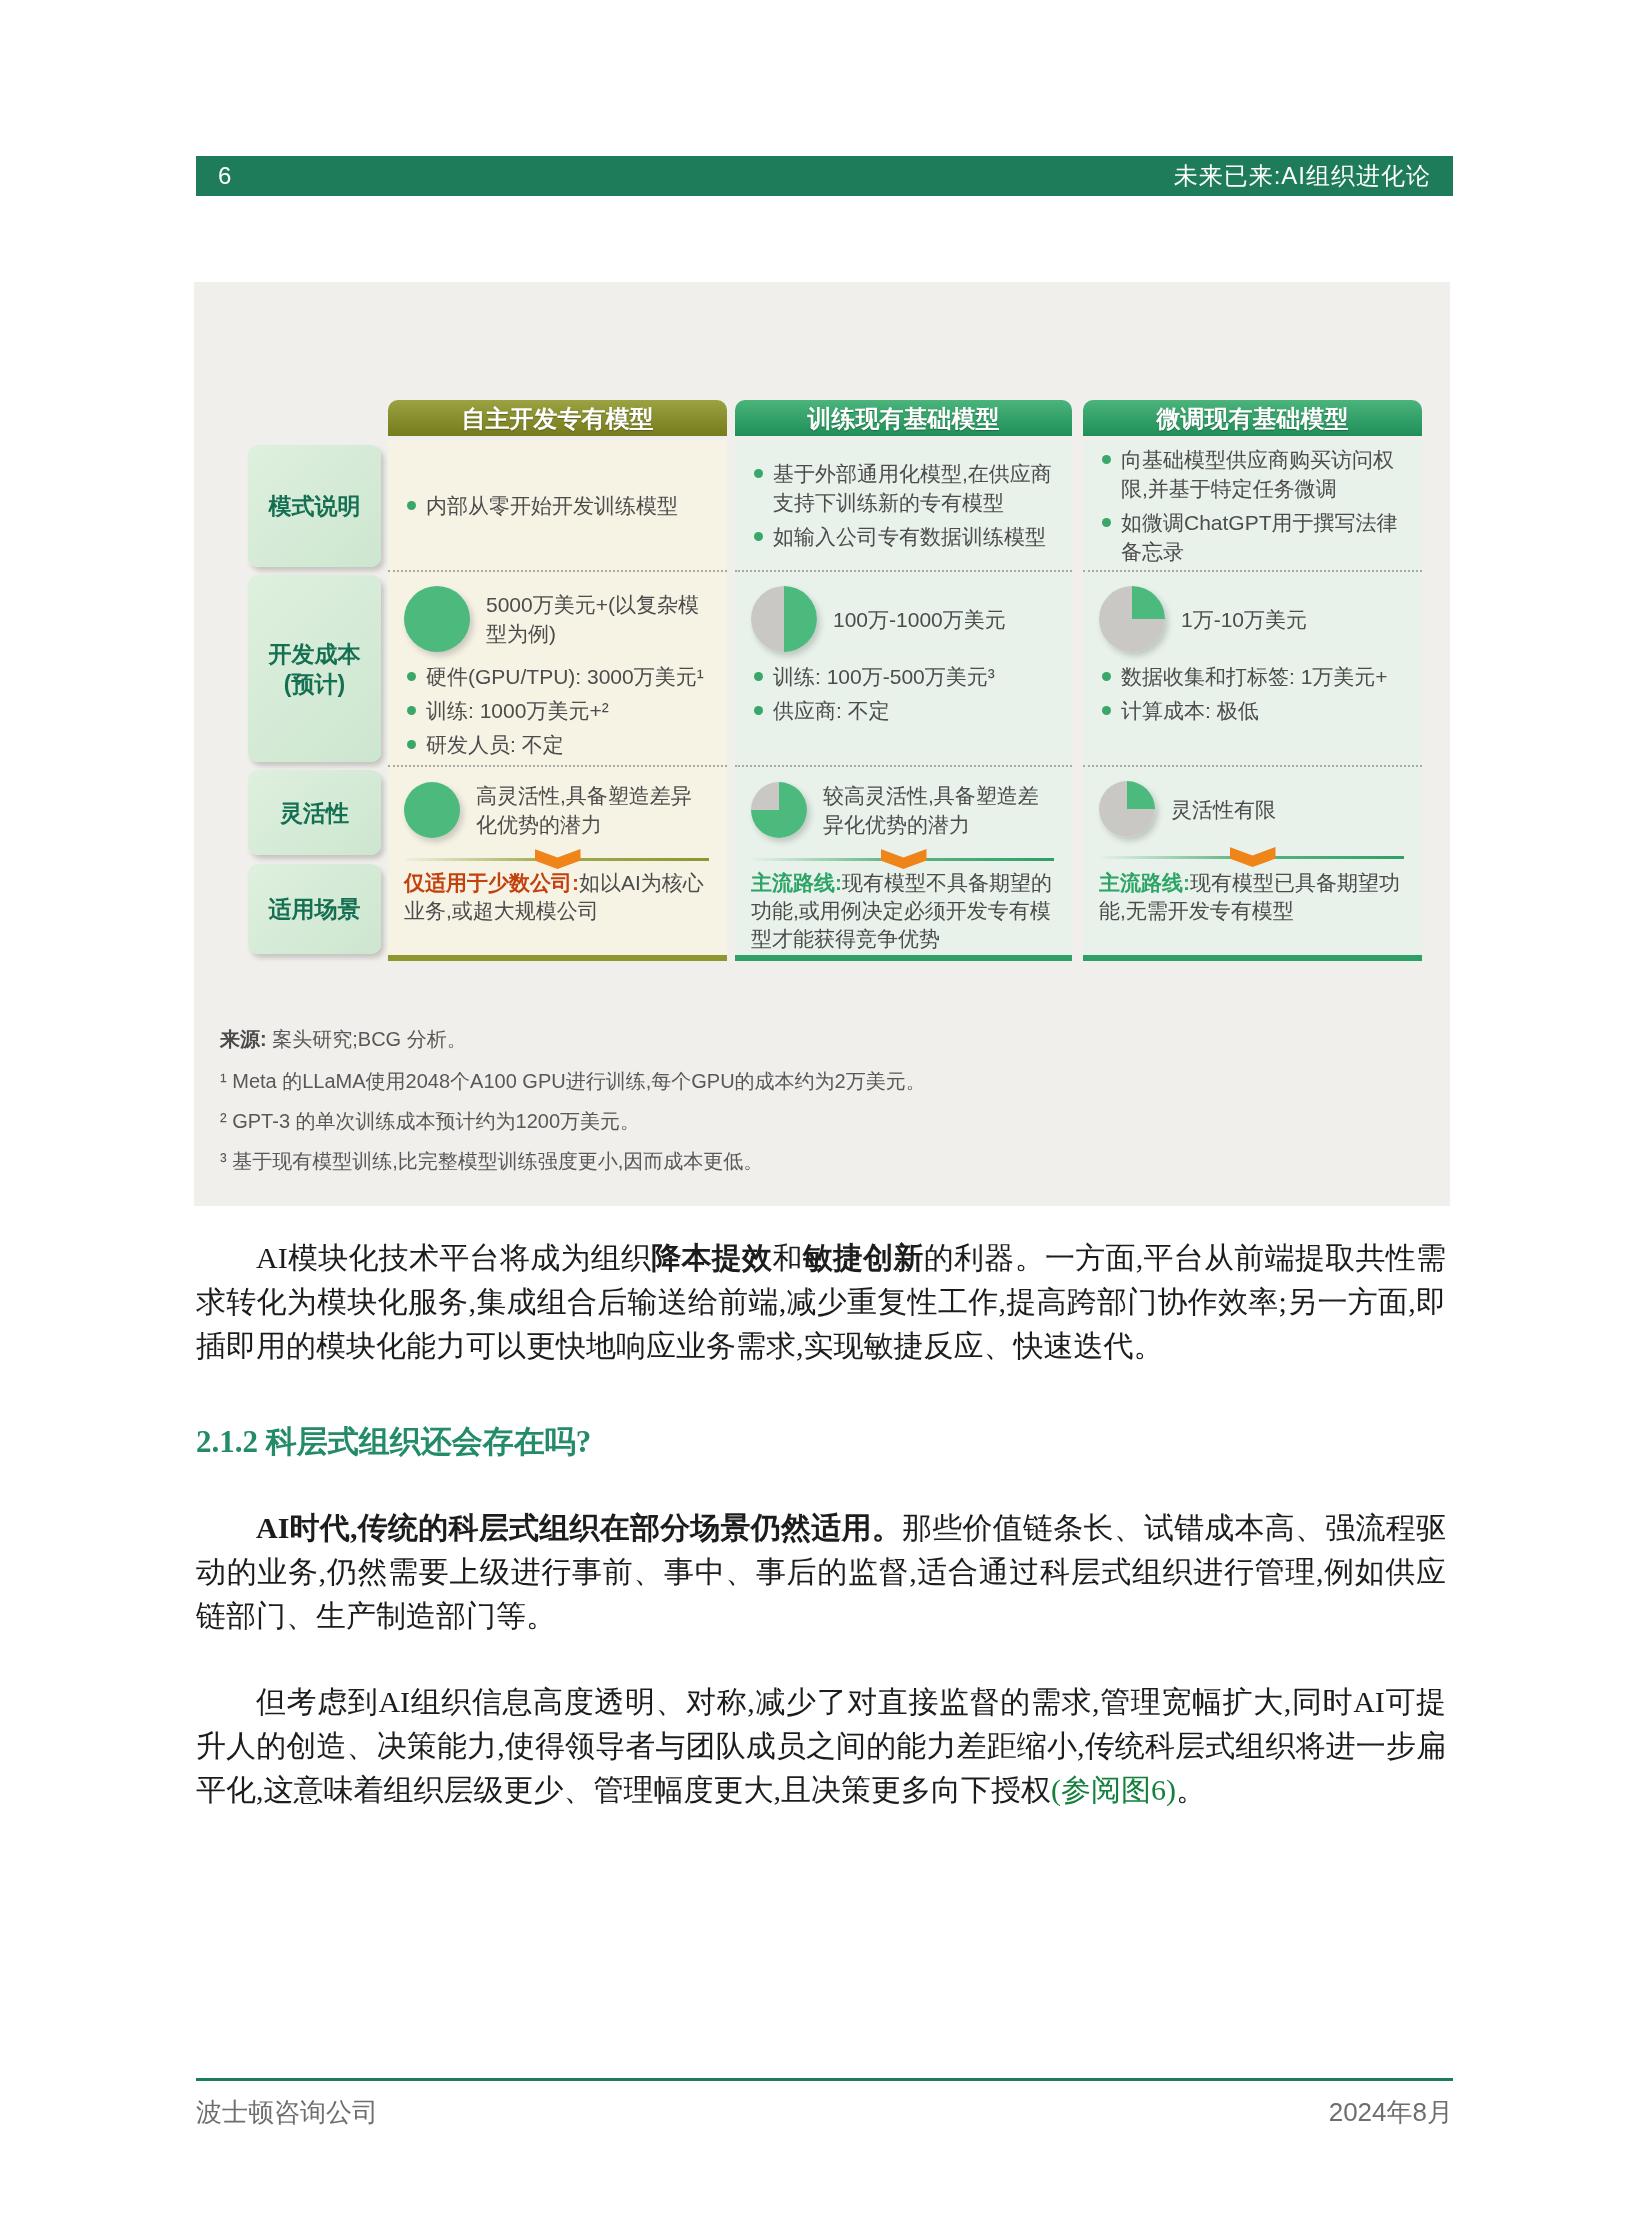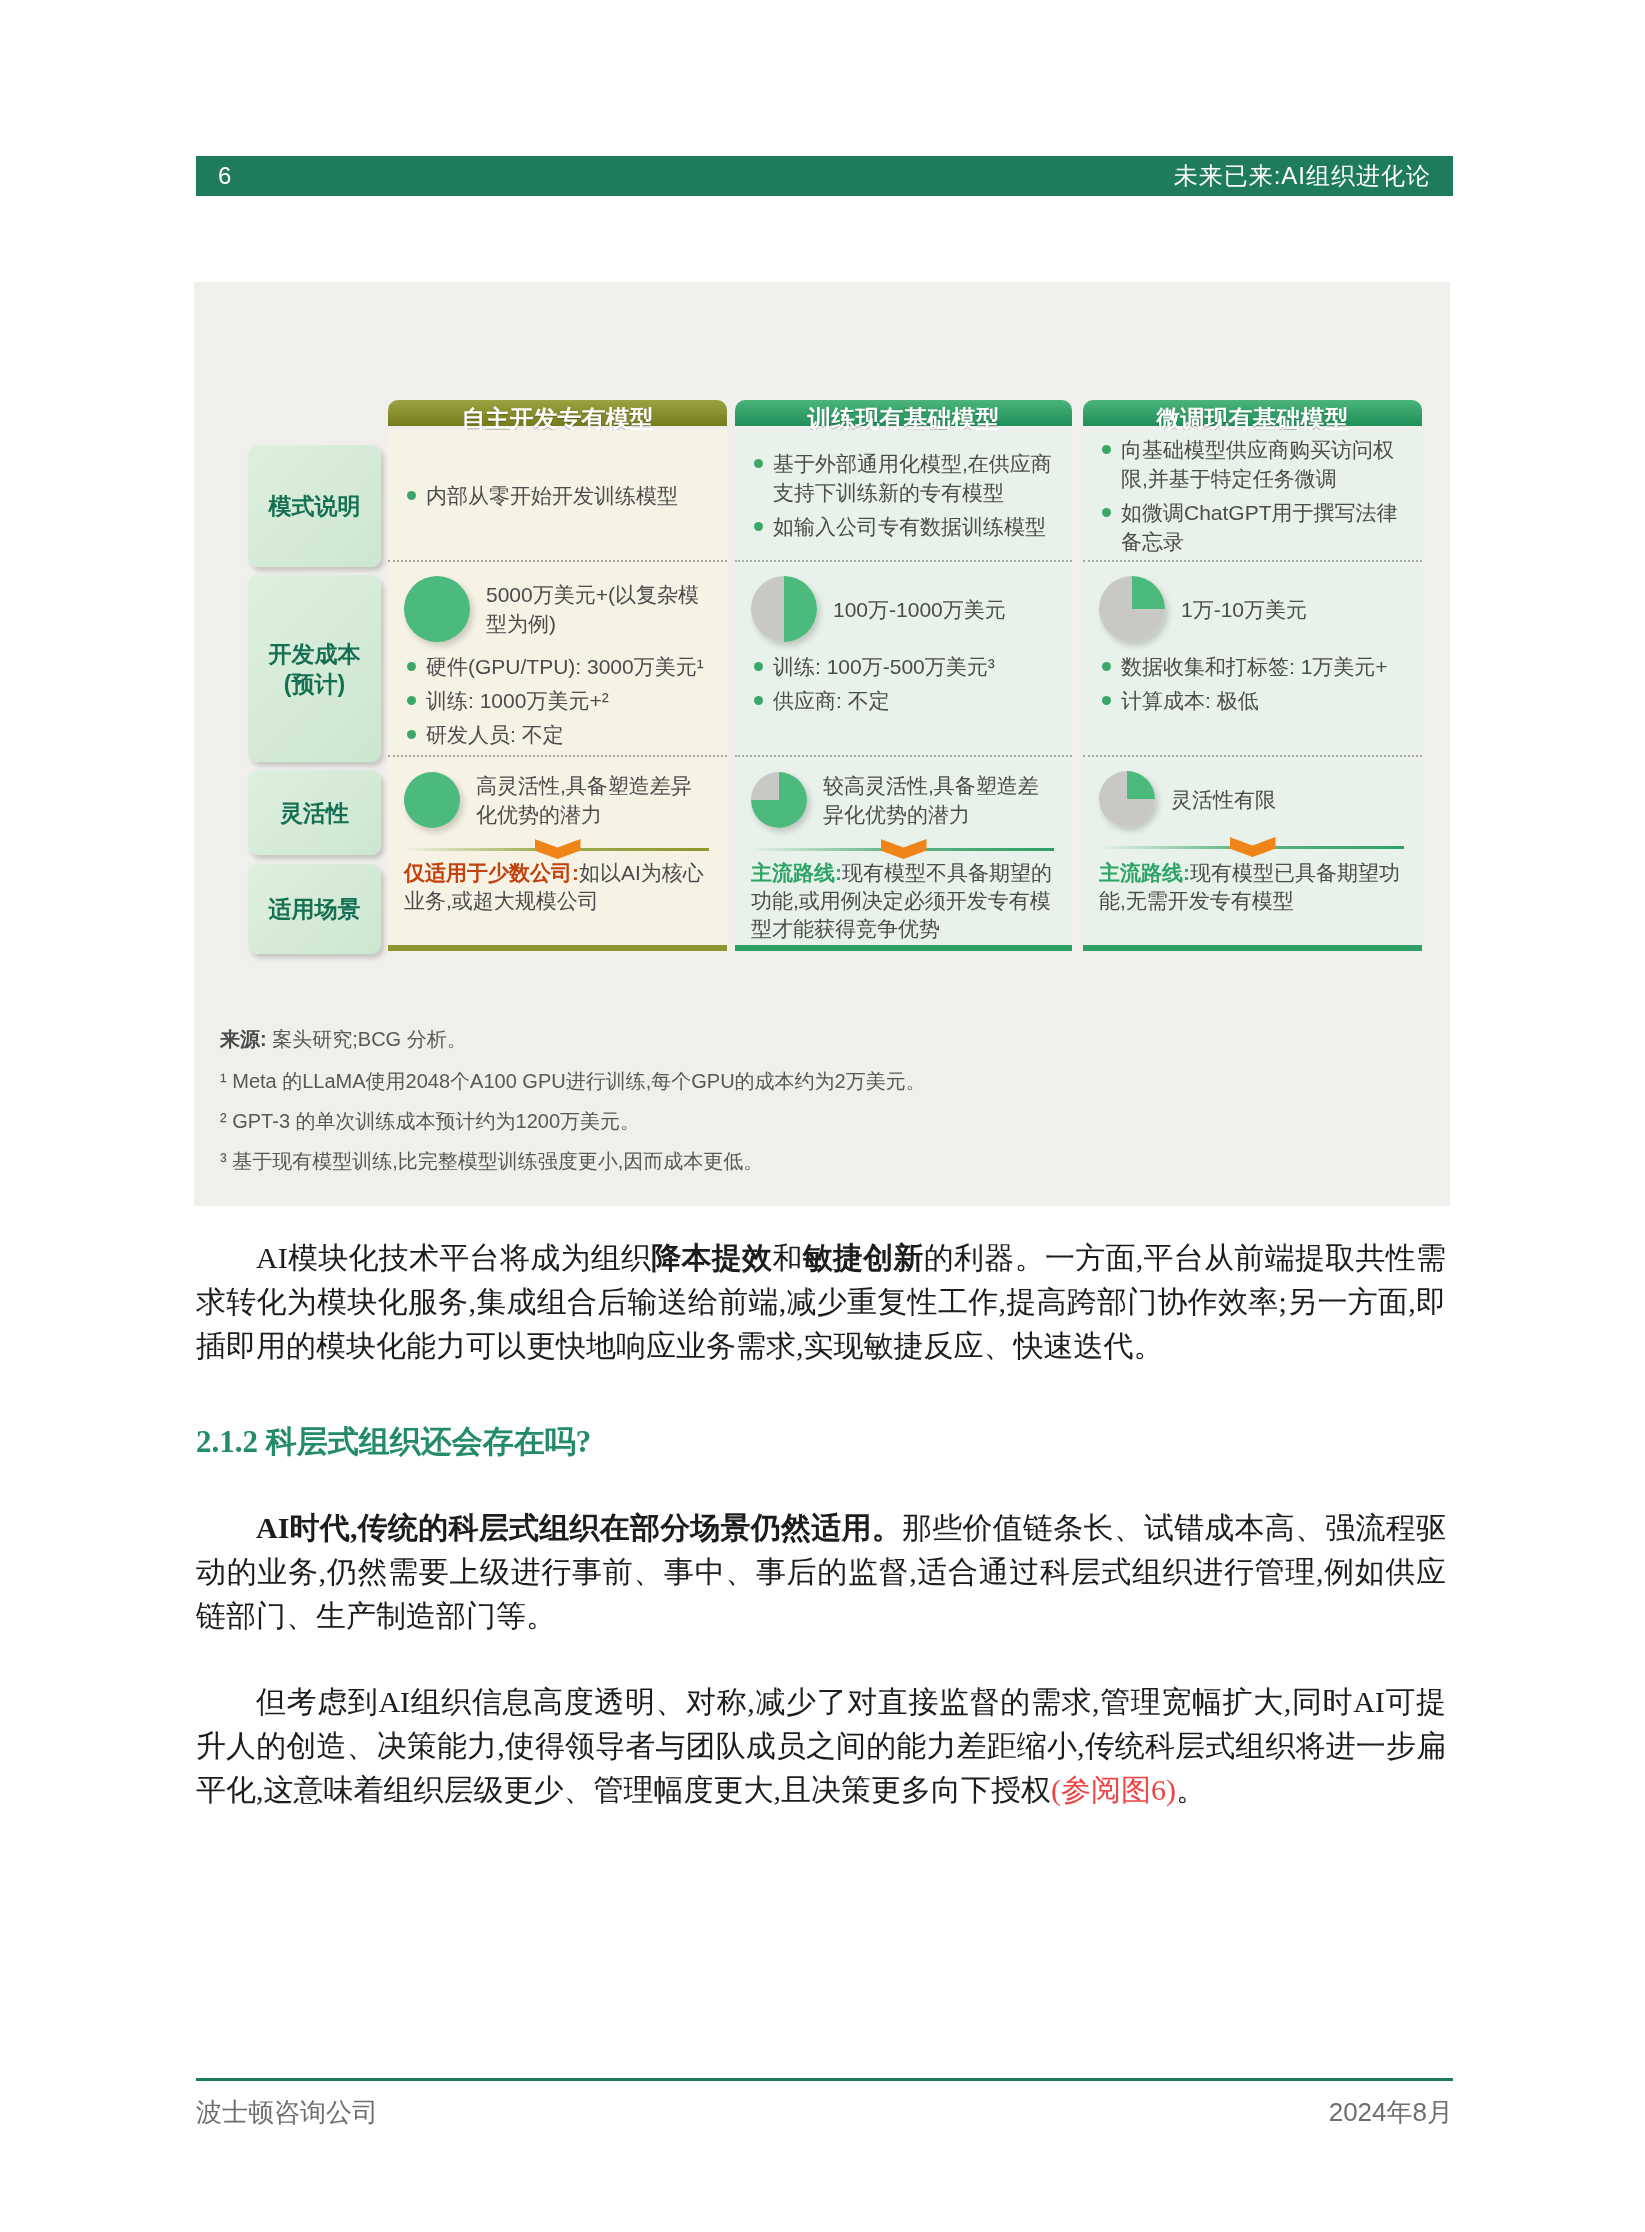--- a/index.html
+++ b/index.html
@@ -28,21 +28,21 @@
   .rlabel-mode{height:122px;}
   .rlabel-cost{height:187px;margin-top:8px;}
   .rlabel-flex{height:85px;margin-top:8px;}
   .rlabel-scen{height:90px;margin-top:9px;}
 
   
   .col{display:flex;flex-direction:column;}
   .col-1{width:339px;margin-left:7px;}
   .col-2{width:337px;margin-left:8px;}
   .col-3{width:339px;margin-left:11px;}
-  .col-header{height:26px;line-height:38px;text-align:center;color:#ffffff;font-weight:bold;
+  .col-header{height:36px;line-height:38px;text-align:center;color:#ffffff;font-weight:bold;
               font-size:24px;border-radius:10px 10px 0 0;margin-bottom:4px;
               text-shadow:0 1px 1px rgba(0,0,0,0.3);}
   .theme-olive .col-header{background:linear-gradient(180deg,#9aa241 0%,#767b1c 100%);}
   .theme-green .col-header{background:linear-gradient(180deg,#4ab47b 0%,#1f8f58 100%);}
   .col-body{display:flex;flex-direction:column;}
   .theme-olive .col-body{background:#f6f3e5;}
   .theme-green .col-body{background:#e8f2ea;}
   .col-foot{height:6px;}
   .theme-olive .col-foot{background:#8f952f;}
   .theme-green .col-foot{background:#2fa065;}
@@ -80,21 +80,21 @@
   .fig-source .srcline{margin-bottom:16px;}
   .fig-source .srclabel{font-weight:bold;color:#4a4a4a;}
   .fig-source .fn{margin-bottom:14px;}
 
   
   .bodytext{position:absolute;left:196px;top:1236px;width:1250px;
             font-family:"Liberation Serif","DejaVu Serif",serif;
             color:#1c1c1c;font-size:30px;line-height:44px;text-align:justify;}
   .bodytext p{margin:0;text-indent:2em;}
   .seg-b{font-weight:bold;}
-  .seg-g{color:#ef4444;margin-top:47px;}
+  .seg-g{color:#15803d;margin-top:47px;}
   .sec-heading{margin:52px 0 0 0;font-size:31px;font-weight:bold;color:#238b67;text-indent:0;
                font-family:"Liberation Serif","DejaVu Serif",serif;}
   .p-after-head{margin-top:42px !important;}
   .p-gap{margin-top:42px !important;}
 
   
   .pfooter{position:absolute;left:196px;top:2078px;width:1257px;}
   .pfooter .fline{height:3px;background:#1f7c5b;}
   .pfooter .frow{display:flex;justify-content:space-between;margin-top:14px;
                  color:#6e6e6e;font-size:26px;}

